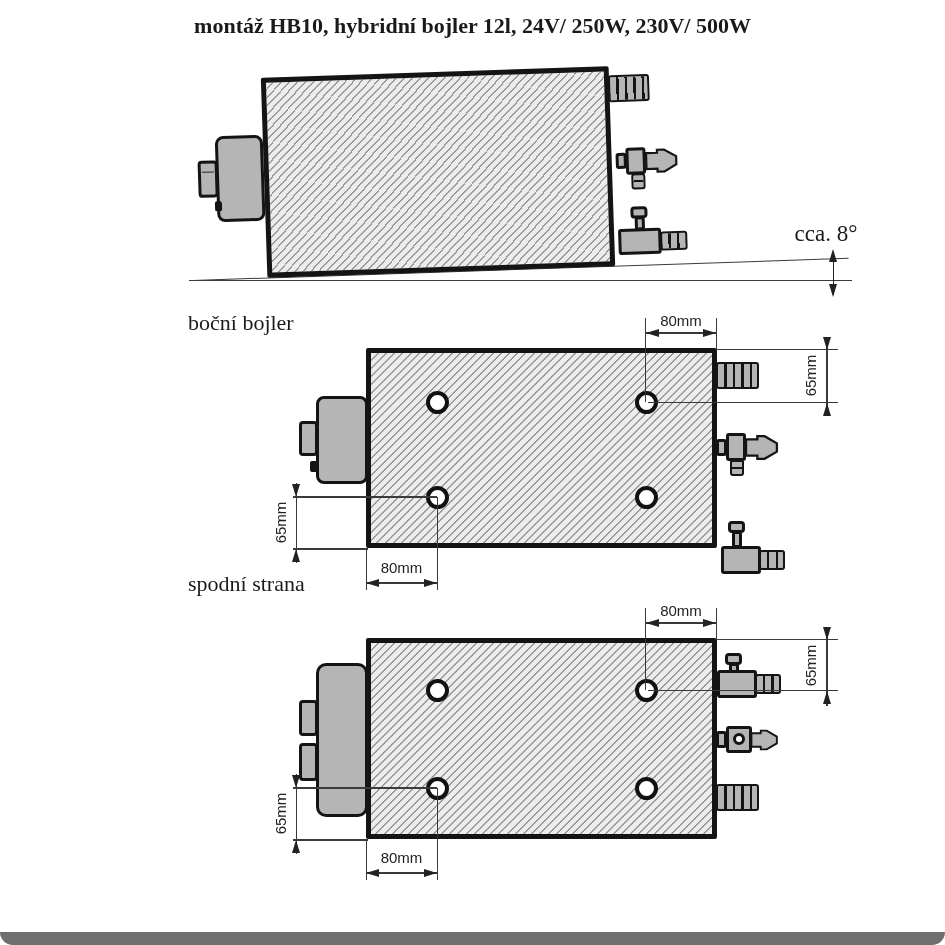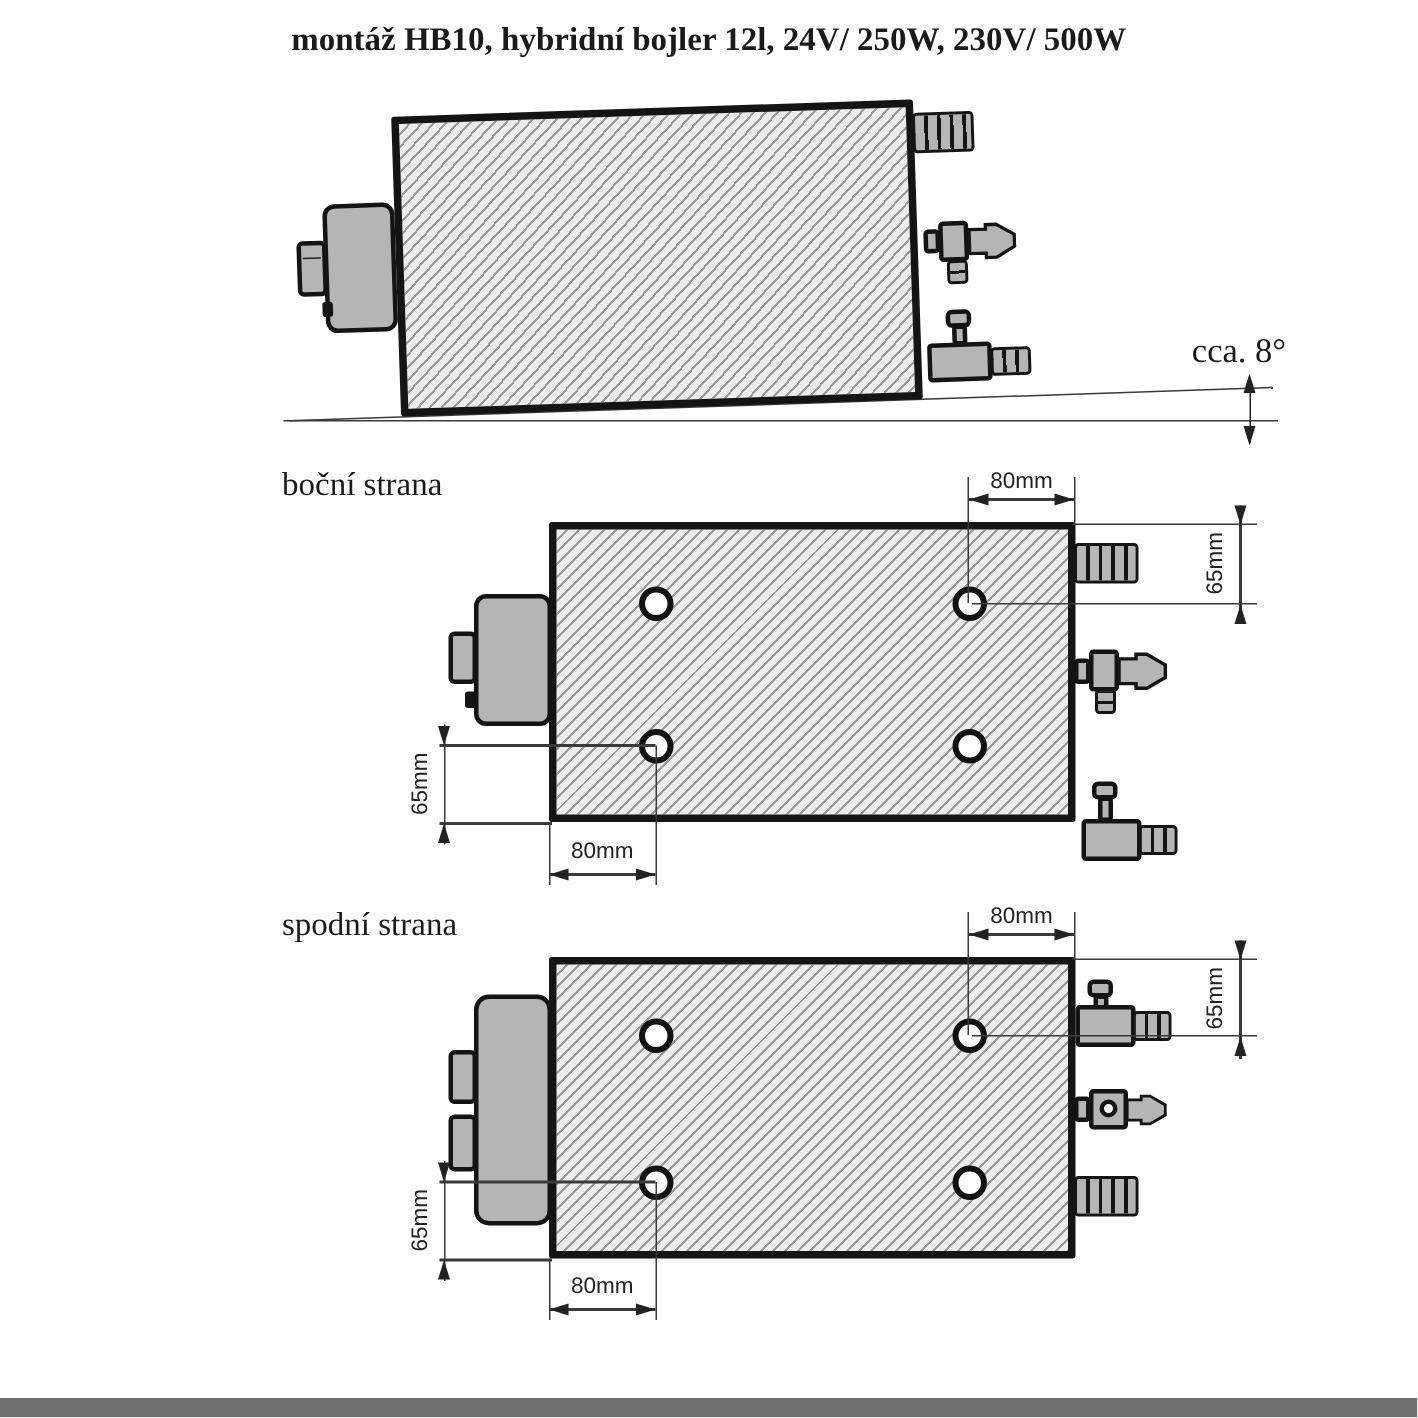--- a/index.html
+++ b/index.html
@@ -1,17 +1,17 @@
 <!DOCTYPE html>
 <html><head>
 <meta charset="utf-8">
 <style>
   html,body{margin:0;padding:0;background:#fff;}
   #stage{position:relative;width:945px;height:945px;background:#ffffff;overflow:hidden;
-         font-family:"Liberation Sans",sans-serif;}
+         font-family:"Liberation Sans",sans-serif;border-radius:13px;}
   .abs{position:absolute;}
   .title{position:absolute;left:0;top:13px;width:100%;text-align:center;
          font-family:"Liberation Serif",serif;font-weight:bold;font-size:22px;color:#1a1a1a;}
   .viewlabel{position:absolute;font-family:"Liberation Serif",serif;font-size:22px;color:#1a1a1a;}
   .anglelabel{position:absolute;font-family:"Liberation Serif",serif;font-size:23px;color:#1a1a1a;text-align:center;}
   .body{position:absolute;box-sizing:border-box;border:5px solid #141414;border-radius:2px;
         background:repeating-linear-gradient(135deg,#ececec 0px,#ececec 4.4px,#9b9b9b 4.4px,#9b9b9b 5.8px);}
   .gray{position:absolute;box-sizing:border-box;background:#b5b5b5;border:3px solid #141414;border-radius:3px;}
   .barb-h{position:absolute;box-sizing:border-box;border:2.5px solid #141414;border-radius:3px;
         background:repeating-linear-gradient(90deg,#b5b5b5 0px,#b5b5b5 6px,#141414 6px,#141414 8.5px);}
@@ -61,21 +61,21 @@
     <div class="gray" style="left:369px;top:151px;width:10px;height:14px;"></div>
     <div class="gray" style="left:352px;top:163px;width:43px;height:26px;"></div>
     <div class="barb-h" style="left:394px;top:167px;width:27px;height:19px;"></div>
   </div>
 
   <div class="vline" style="left:832.5px;top:252px;height:43px;width:1.6px;background:#222;"></div>
   <div class="ah u" style="left:828.5px;top:249px;"></div>
   <div class="ah d" style="left:828.5px;top:284px;"></div>
   <div class="anglelabel" style="left:780px;top:221px;width:92px;">cca. 8°</div>
 
-  <div class="viewlabel" style="left:188px;top:310px;">boční strana</div>
+  <div class="viewlabel" style="left:188px;top:310px;">boční bojler</div>
 
   <div class="gray" style="left:316px;top:396px;width:52px;height:88px;border-radius:8px;"></div>
   <div class="gray" style="left:299px;top:421px;width:19px;height:35px;border-radius:4px;"></div>
   <div class="abs" style="left:310px;top:461px;width:8px;height:11px;background:#141414;border-radius:2px;"></div>
 
   <div class="body" style="left:366px;top:348px;width:351px;height:200px;"></div>
 
   <div class="hole" style="left:425.5px;top:390.5px;"></div>
   <div class="hole" style="left:634.5px;top:390.5px;"></div>
   <div class="hole" style="left:425.5px;top:485.5px;"></div>
@@ -114,21 +114,21 @@
   <div class="ah u" style="left:291.5px;top:549px;"></div>
   <div class="dimtext rot" style="left:254px;top:514px;width:52px;height:17px;">65mm</div>
 
   <div class="vline" style="left:436.5px;top:497px;height:93px;"></div>
   <div class="vline" style="left:365.5px;top:548px;height:42px;"></div>
   <div class="hline" style="left:366px;top:582.4px;width:71px;"></div>
   <div class="ah l" style="left:366px;top:578.5px;"></div>
   <div class="ah r" style="left:424px;top:578.5px;"></div>
   <div class="dimtext" style="left:364px;top:559px;width:75px;">80mm</div>
 
-  <div class="viewlabel" style="left:188px;top:603px;">spodní strana</div>
+  <div class="viewlabel" style="left:188px;top:571px;">spodní strana</div>
 
   <div class="gray" style="left:316px;top:663px;width:52px;height:154px;border-radius:10px;"></div>
   <div class="gray" style="left:299px;top:700px;width:19px;height:36px;border-radius:4px;"></div>
   <div class="gray" style="left:299px;top:743px;width:19px;height:38px;border-radius:4px;"></div>
 
   <div class="body" style="left:366px;top:638px;width:351px;height:201px;"></div>
 
   <div class="hole" style="left:425.5px;top:678.5px;"></div>
   <div class="hole" style="left:634.5px;top:678.5px;"></div>
   <div class="hole" style="left:425.5px;top:776.5px;"></div>

